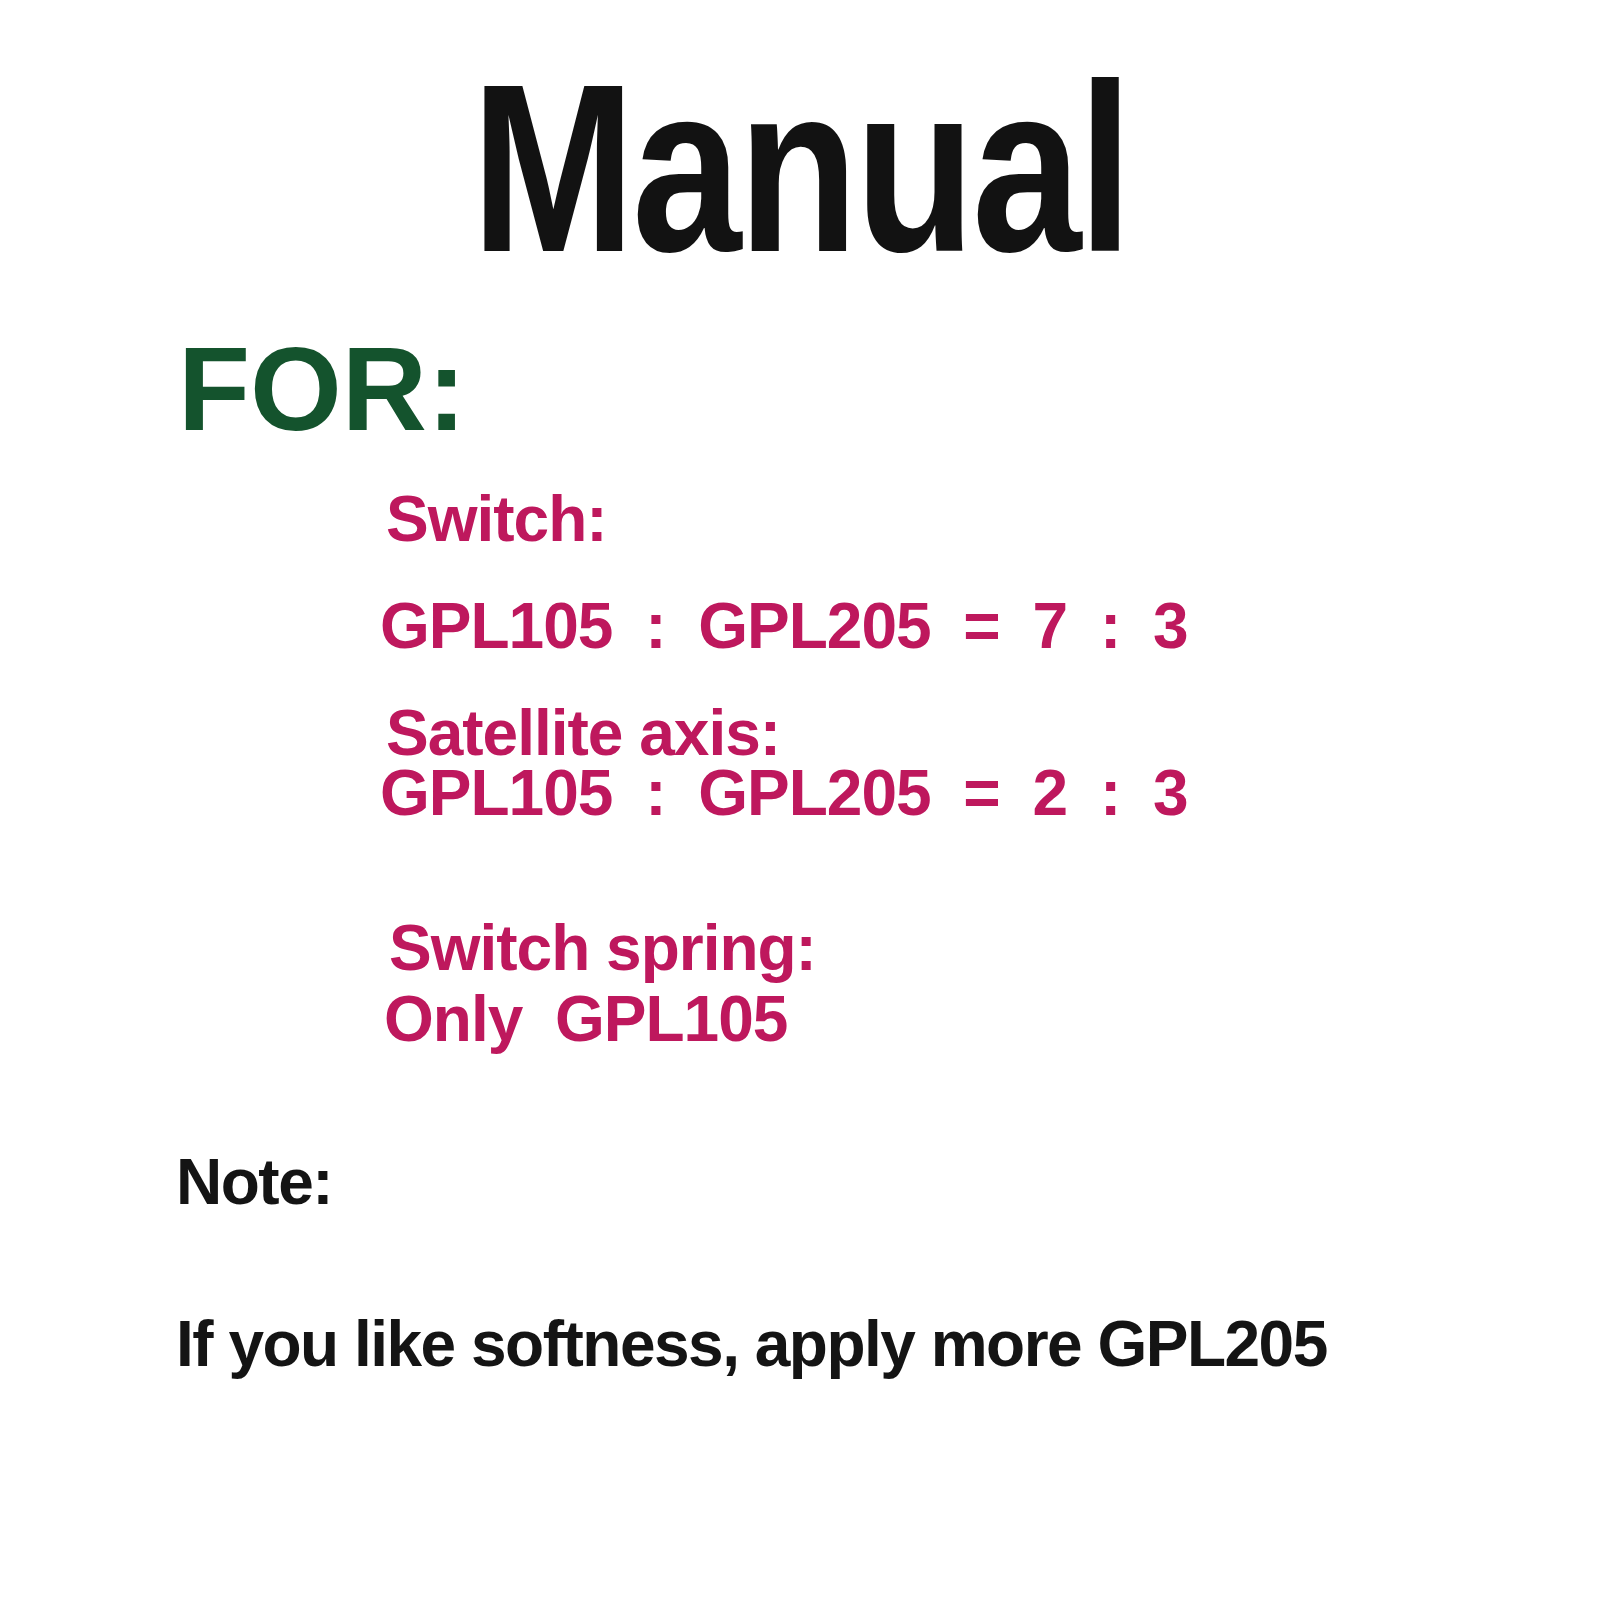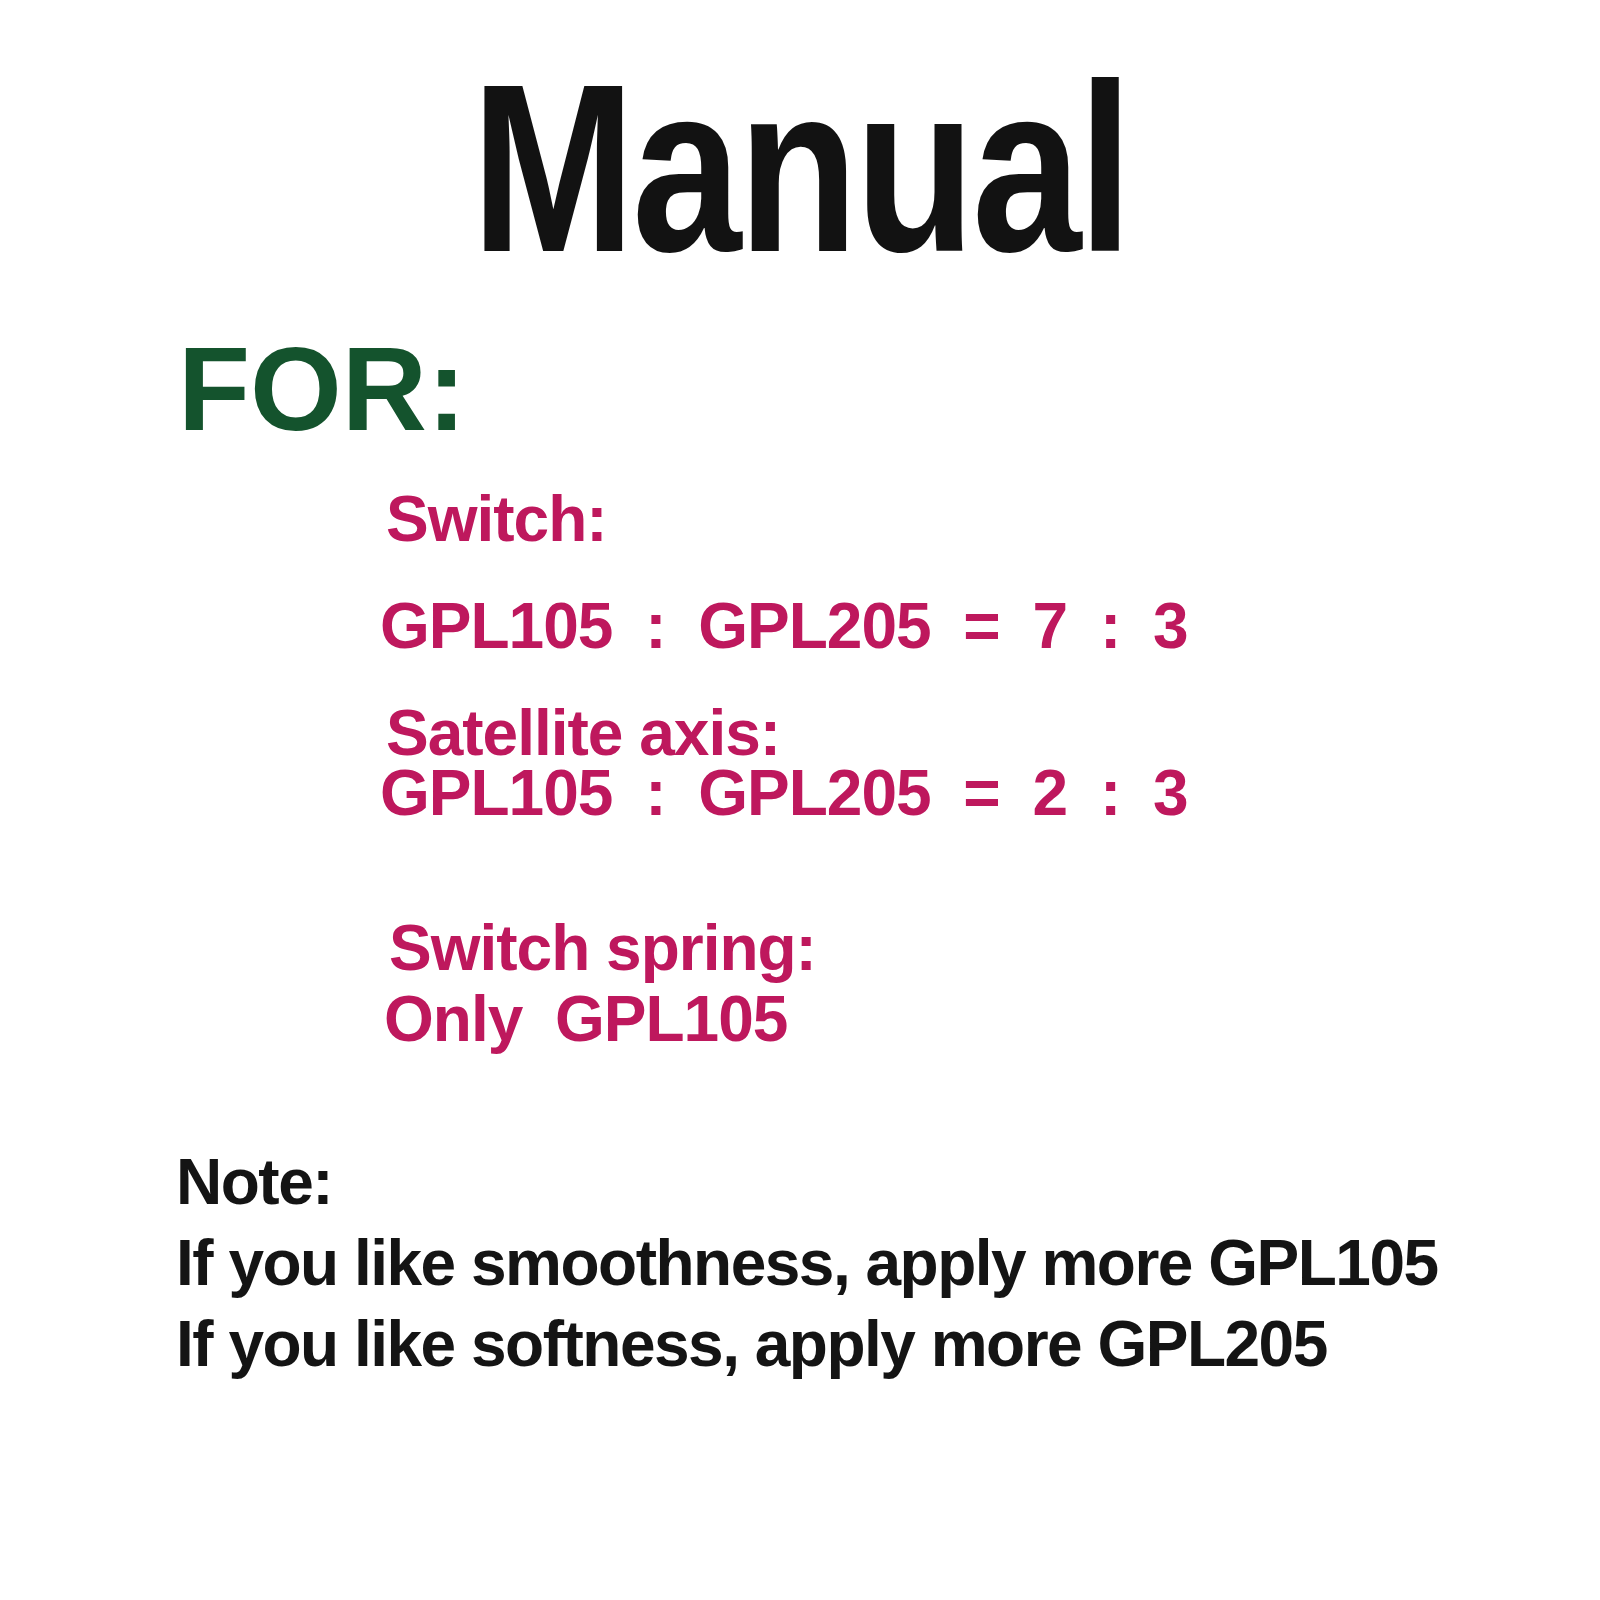--- a/index.html
+++ b/index.html
@@ -90,16 +90,15 @@
   <div class="abs spec spec-name-1">Switch:</div>
   <div class="abs spec spec-ratio spec-ratio-1">GPL105 : GPL205 = 7 : 3</div>
 
   <div class="abs spec spec-name-2">Satellite axis:</div>
   <div class="abs spec spec-ratio spec-ratio-2">GPL105 : GPL205 = 2 : 3</div>
 
   <div class="abs spec spec-name-3">Switch spring:</div>
   <div class="abs spec spec-ratio spec-ratio-3">Only GPL105</div>
 
   <div class="abs note-text note-heading">Note:</div>
-  <div class="abs note-text note-line-1">If you like smoothness, apply more GPL105</div>
   <div class="abs note-text note-line-2">If you like softness, apply more GPL205</div>
 
 </div>
 
 </body></html>

